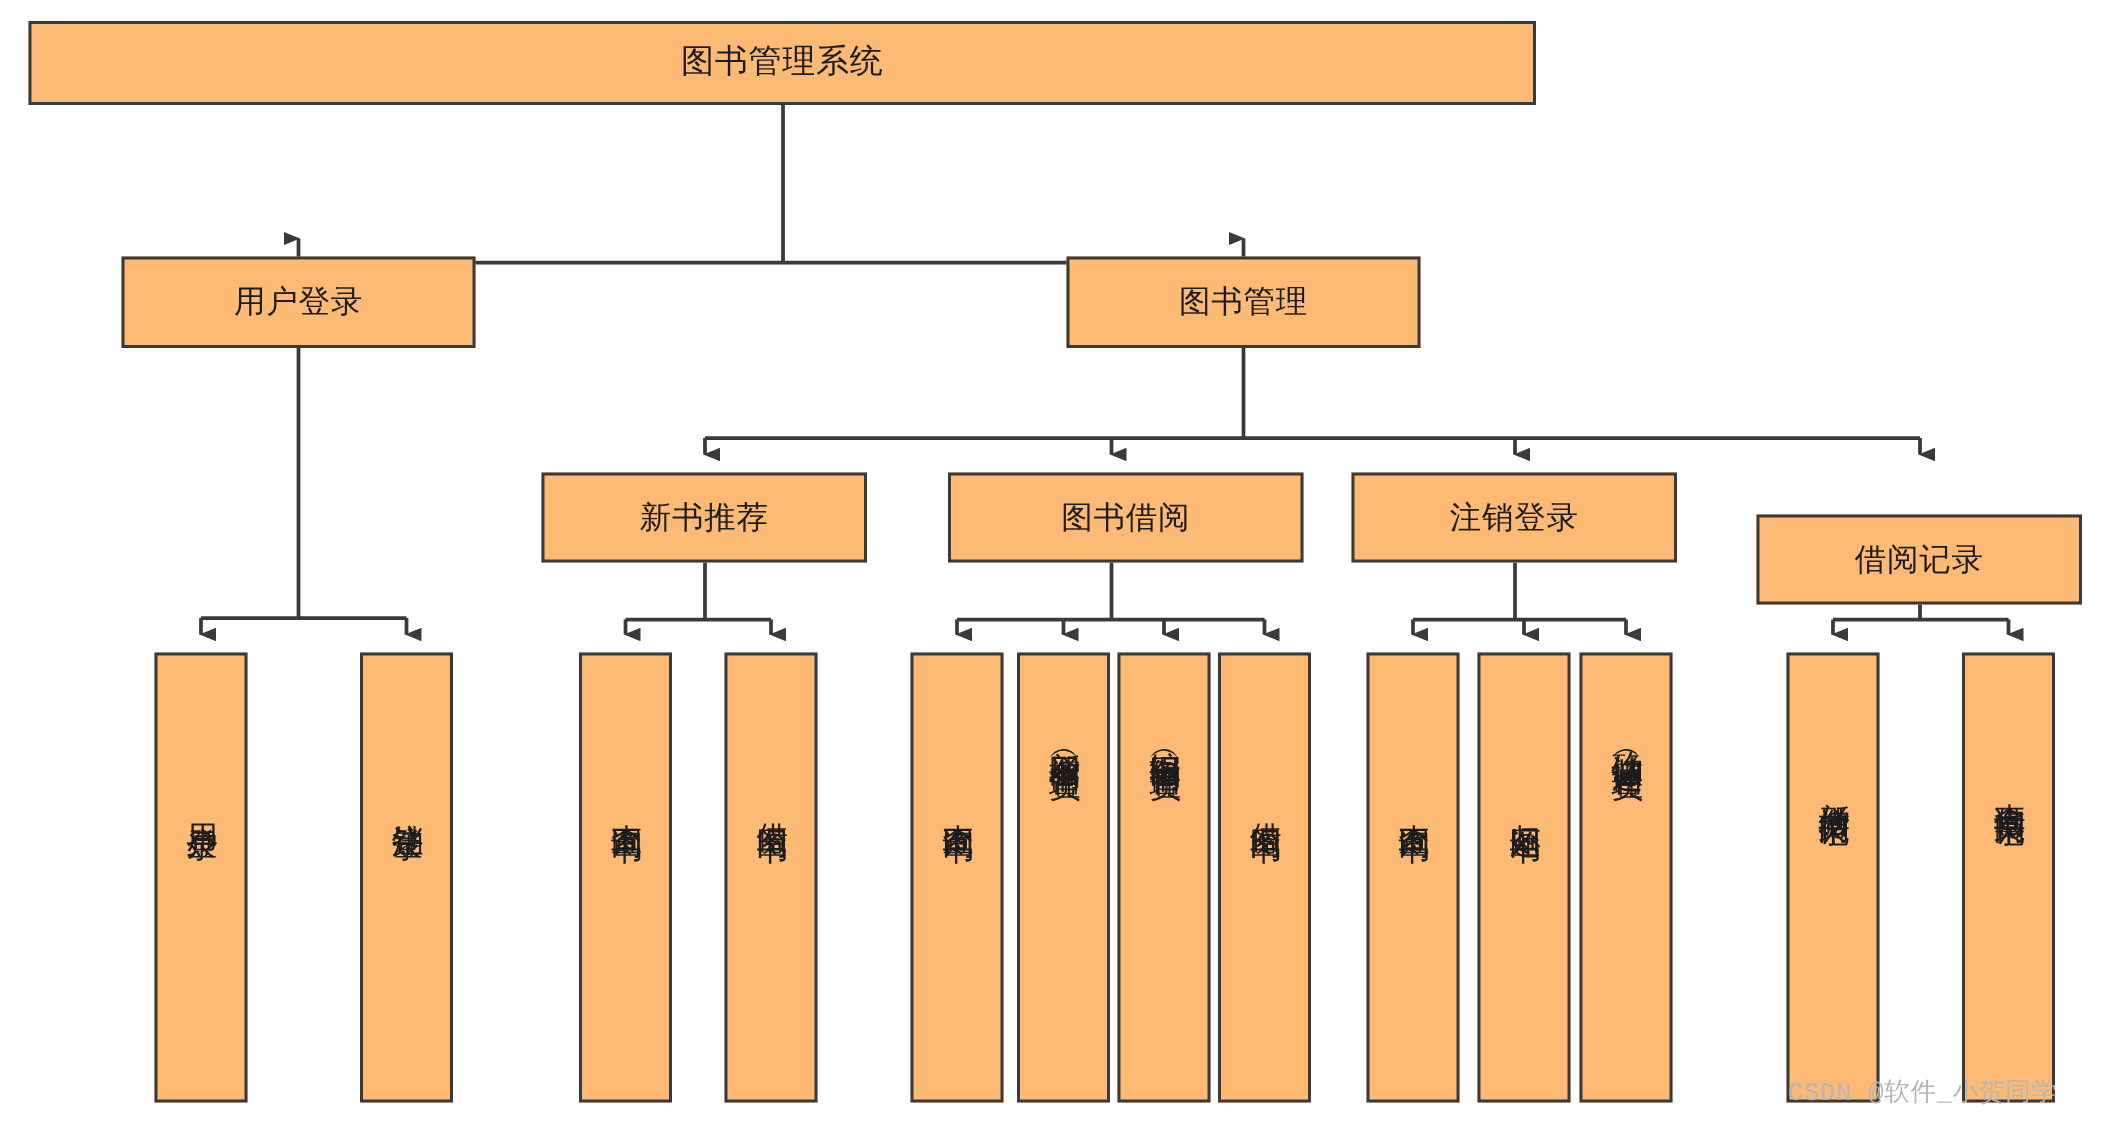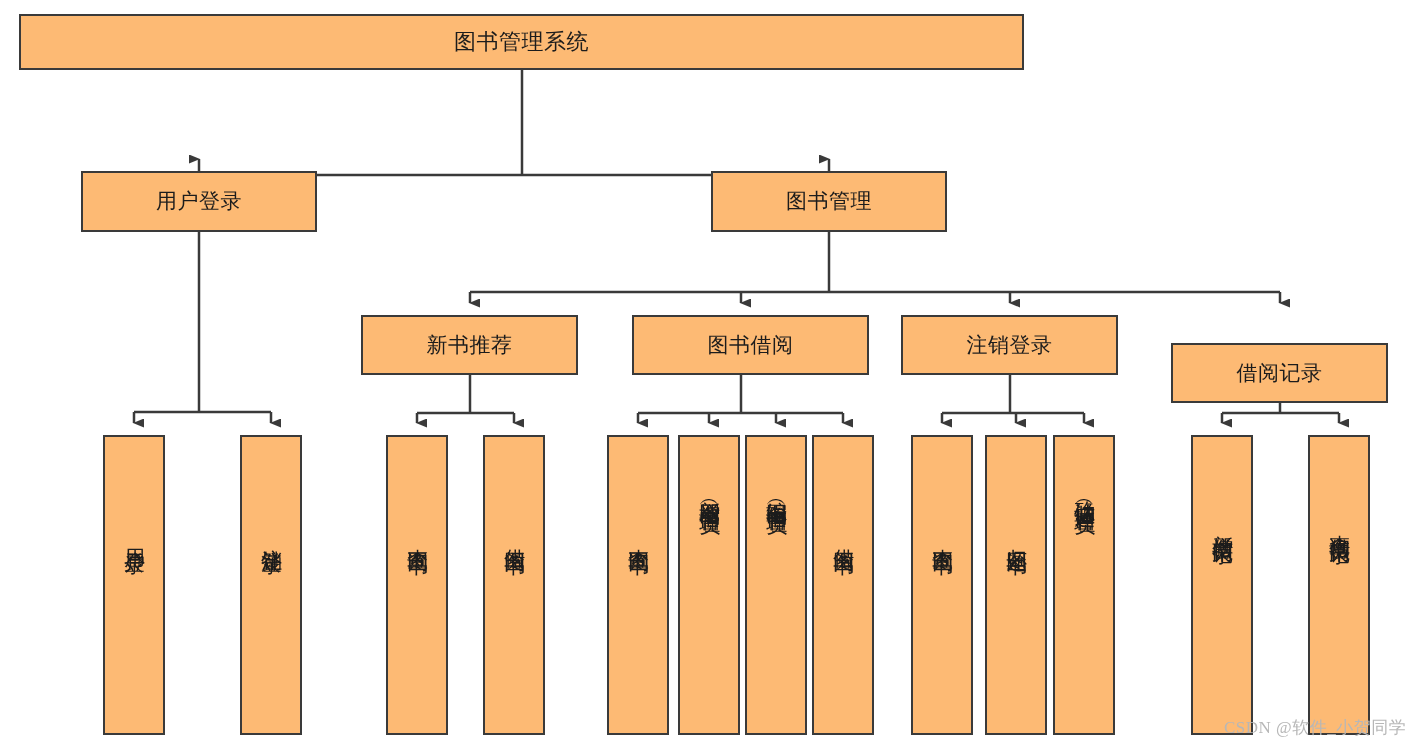--- a/index.html
+++ b/index.html
@@ -65,22 +65,21 @@
     letter-spacing: 2px;
     white-space: pre;
     margin: 0 auto;
   }
   .watermark {
     position: absolute;
     font-size: 17px;
     color: #b7b7b7;
     white-space: nowrap;
     letter-spacing: 0.5px;
-    font-family: Liberation Serif, serif;
-    padding-left: 32px;
+    font-family: Liberation Mono, monospace;
   }
 </style>
 </head>
 <body>
 
 <div id="canvas">
 
   <svg class="edges" viewBox="0 0 1405 747" xmlns="http://www.w3.org/2000/svg">
     <defs>
       <marker id="arrowhead" markerWidth="9" markerHeight="11" refX="4.5" refY="10" orient="auto" markerUnits="userSpaceOnUse">

